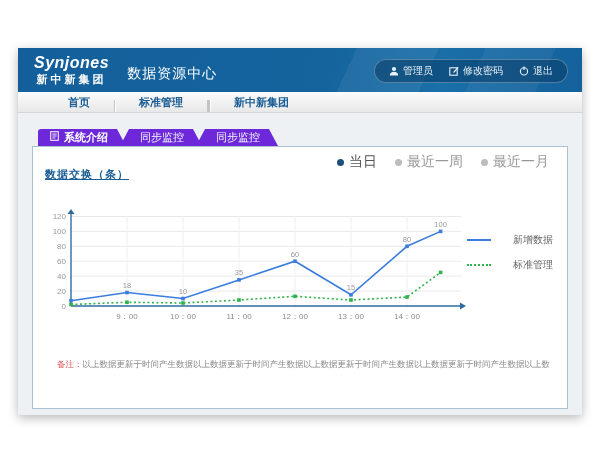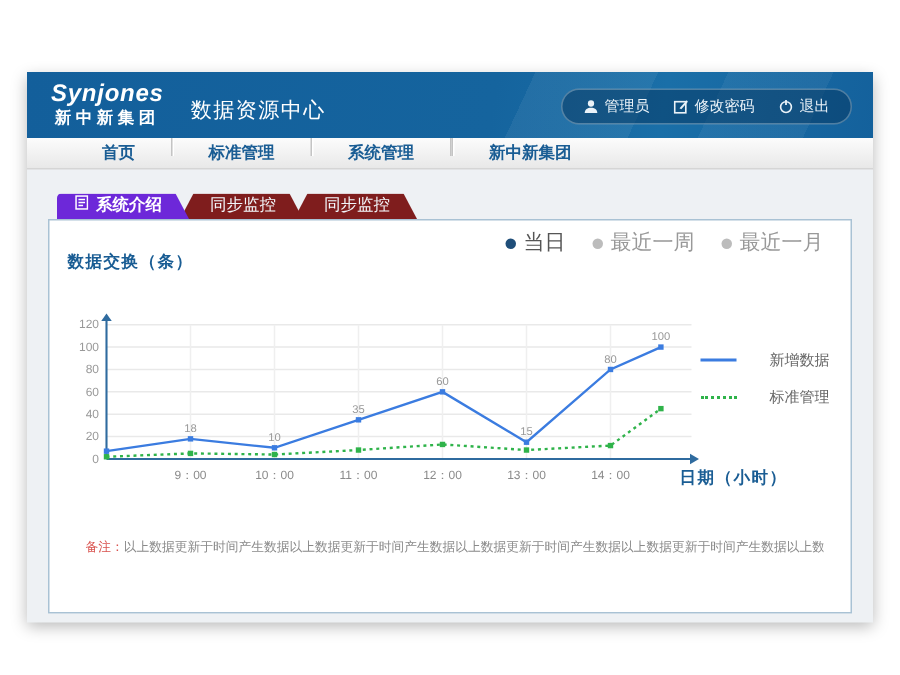--- a/index.html
+++ b/index.html
@@ -16,41 +16,41 @@
   .logo .l1{font-size:16px;font-weight:bold;font-style:italic;letter-spacing:.5px;}
   .logo .l2{font-size:11px;font-weight:bold;letter-spacing:3px;margin-top:3px;}
   .app-title{color:#fff;font-size:14px;margin-left:18px;margin-top:8px;letter-spacing:1px;}
   .userbar{position:absolute;right:14px;top:11px;height:22px;background:rgba(8,58,100,.55);
            border:1px solid rgba(255,255,255,.28);border-radius:12px;display:flex;align-items:center;
            gap:16px;padding:0 14px;z-index:2;}
   .userbar .item{display:flex;align-items:center;gap:4px;color:#eaf2f8;font-size:10px;cursor:pointer;white-space:nowrap;}
   .userbar svg{display:block;}
   
   .nav{height:20px;background:linear-gradient(#fcfcfc,#e8e8e8);border-bottom:1px solid #d5d5d5;
-       display:flex;align-items:flex-start;padding-left:26px;flex:0 0 auto;}
+       display:flex;align-items:flex-end;padding-left:26px;flex:0 0 auto;}
   .nav .nav-item{font-size:11px;font-weight:bold;color:#1a5d94;padding:0 24px;cursor:pointer;line-height:20px;}
   .nav .divider{width:1px;height:12px;background:#c4c4c4;box-shadow:1px 0 0 #fff;}
   
   .content{flex:1;padding:16px 14px 4px;display:flex;flex-direction:column;}
   .tabs{display:flex;margin-left:6px;height:17px;position:relative;z-index:2;}
   .tab{font-size:11px;line-height:17px;padding:0 18px 0 12px;color:#f2f6fa;cursor:pointer;
        display:flex;align-items:center;gap:5px;}
   .tab.active{background:#6d28d9;font-weight:bold;color:#fff;
        clip-path:polygon(0 0,calc(100% - 9px) 0,100% 100%,0 100%);border-radius:3px 0 0 0;}
-  .tab.inactive{background:#7f1d1d;margin-left:-6px;z-index:-1;padding-left:20px;
+  .tab.inactive{background:#6d28d9;margin-left:-6px;z-index:-1;padding-left:20px;
        clip-path:polygon(9px 0,calc(100% - 9px) 0,100% 100%,0 100%);}
   .panel{flex:1;background:#fff;border:1px solid #a9c2d4;position:relative;margin-bottom:2px;}
   
   .range-legend{position:absolute;top:6px;right:18px;display:flex;gap:18px;align-items:center;}
   .range-opt{display:flex;align-items:center;gap:5px;font-size:14px;color:#999;cursor:pointer;}
   .range-opt .dot{width:7px;height:7px;border-radius:50%;background:#bcbcbc;}
   .range-opt.selected{color:#555;}
   .range-opt.selected .dot{background:#1f4e79;}
   
-  .ylabel{position:absolute;left:12px;top:20px;font-size:11px;font-weight:bold;color:#1a5d94;letter-spacing:1px;}
+  .ylabel{position:absolute;left:12px;top:20px;font-size:11px;font-weight:bold;color:#1a5d94;letter-spacing:1px;text-decoration:underline;}
   .xlabel{position:absolute;left:420px;top:164px;font-size:11px;font-weight:bold;color:#1a5d94;letter-spacing:1px;}
   .chart-wrap{position:absolute;left:8px;top:56px;width:450px;height:128px;}
   
   .series-legend{position:absolute;right:14px;top:86px;display:flex;flex-direction:column;gap:11px;}
   .series-item{display:flex;align-items:center;gap:22px;font-size:10px;color:#666;}
   .sample{width:24px;height:0;border-top:2px solid #3b7ce0;}
   .sample.dotted{border-top:2px dotted #2fb34a;}
   
   .note{position:absolute;left:24px;right:18px;top:212px;font-size:8.5px;color:#8a8a8a;white-space:nowrap;overflow:hidden;}
   .note .prefix{color:#d9534f;}
@@ -96,21 +96,20 @@
           <span>退出</span>
         </div>
       </div>
     </div>
 
     <div class="nav">
       <div class="nav-item">首页</div>
       <div class="divider"></div>
       <div class="nav-item">标准管理</div>
       <div class="divider"></div>
-      <div class="nav-item">系统管理</div>
       <div class="divider"></div>
       <div class="divider"></div>
       <div class="nav-item">新中新集团</div>
     </div>
 
     <div class="content">
       <div class="tabs">
         <div class="tab active">
           <span>
             <svg width="9" height="10" viewBox="0 0 9 10">
@@ -198,21 +197,20 @@
               <rect x="28.2" y="99.70769230769231" width="3.6" height="3.6" fill="#2fb34a"></rect>
               <rect x="84.2" y="97.46923076923078" width="3.6" height="3.6" fill="#2fb34a"></rect>
               <rect x="140.2" y="98.21538461538462" width="3.6" height="3.6" fill="#2fb34a"></rect>
               <rect x="196.2" y="95.23076923076924" width="3.6" height="3.6" fill="#2fb34a"></rect>
               <rect x="252.2" y="91.5" width="3.6" height="3.6" fill="#2fb34a"></rect>
               <rect x="308.2" y="95.23076923076924" width="3.6" height="3.6" fill="#2fb34a"></rect>
               <rect x="364.2" y="92.24615384615385" width="3.6" height="3.6" fill="#2fb34a"></rect>
               <rect x="397.79999999999995" y="67.62307692307692" width="3.6" height="3.6" fill="#2fb34a"></rect>
             </svg>
         </div>
-        <div class="xlabel">日期（小时）</div>
 
         <div class="series-legend">
           <div class="series-item">
             <span class="sample"></span>
             <span>新增数据</span>
           </div>
           <div class="series-item">
             <span class="sample dotted"></span>
             <span>标准管理</span>
           </div>

